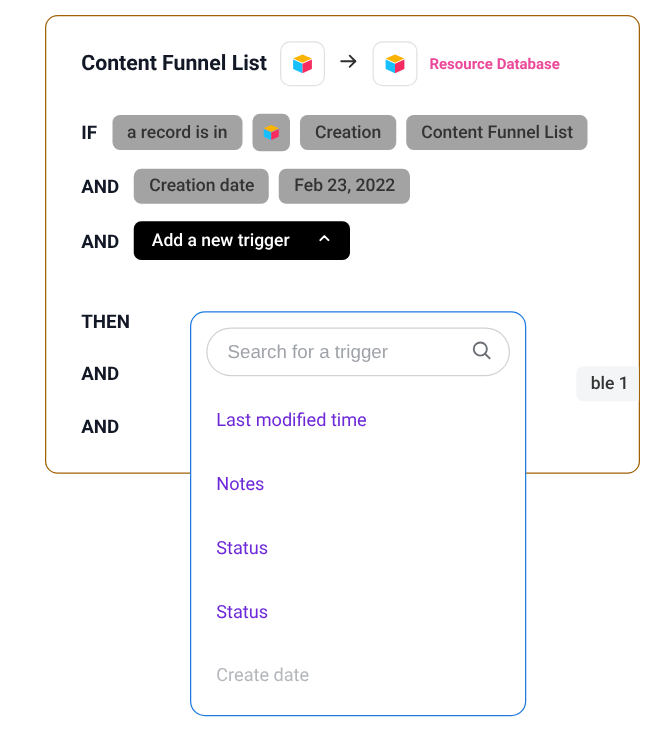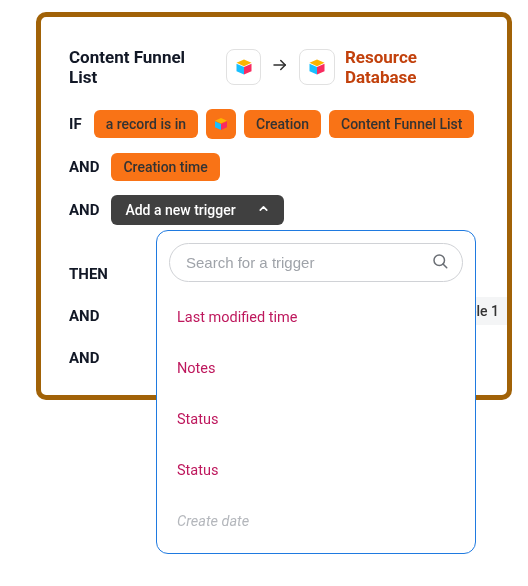--- a/index.html
+++ b/index.html
@@ -6,41 +6,41 @@
     body {
       font-family: -apple-system, BlinkMacSystemFont, "Segoe UI", Roboto, "Helvetica Neue", Arial, sans-serif;
       background: #ffffff;
       width: 528px;
       height: 586px;
       padding: 0;
       overflow: hidden;
     }
     .card {
       margin: 12px 16px 0 36px;
-      border: 5px solid #a16207;
+      border: 1px solid #a16207;
       border-radius: 10px;
-      padding: 30px 16px 24px 16px;
+      padding: 20px 16px 24px 16px;
       position: relative;
     }
     .header-row {
       display: flex;
       align-items: center;
       gap: 10px;
       margin-bottom: 22px;
       padding-left: 12px;
     }
     .header-row h1 {
       font-size: 17px;
       font-weight: 700;
       color: #121826;
     }
     .right-title {
-      font-size: 17px;
+      font-size: 12px;
       font-weight: 700;
-      color: #c2410c;
+      color: #ec4899;
     }
     .icon-box {
       width: 36px;
       height: 36px;
       border: 1px solid #e1e1e1;
       border-radius: 8px;
       display: flex;
       align-items: center;
       justify-content: center;
       background: #fff;
@@ -60,53 +60,53 @@
     .kw {
       font-size: 15px;
       font-weight: 700;
       color: #121826;
       margin-right: 4px;
     }
     .pill {
       display: inline-flex;
       align-items: center;
       gap: 6px;
-      background: #f97316;
+      background: #a3a3a3;
       border-radius: 6px;
       padding: 6px 12px;
       font-size: 14px;
       color: #333;
       font-weight: 500;
     }
     .icon-pill {
       width: 30px;
       height: 30px;
       padding: 0;
       justify-content: center;
     }
     .add-trigger-btn {
-      background: #404040;
+      background: #000000;
       color: #fff;
       padding: 7px 14px;
       border-radius: 6px;
       font-size: 14px;
       font-weight: 500;
       display: inline-flex;
       align-items: center;
       gap: 21px;
       cursor: pointer;
     }
     .chev-up {
       display: inline-block;
     }
     .dropdown {
       position: absolute;
-      top: 213px;
+      top: 236px;
       left: 115px;
-      width: 320px;
+      width: 269px;
       background: #fff;
       border: 1px solid #1f7ae0;
       border-radius: 12px;
       padding: 12px 12px 6px 12px;
       z-index: 10;
     }
     .search-wrap {
       position: relative;
       margin-bottom: 10px;
     }
@@ -123,27 +123,26 @@
     .search-icon {
       position: absolute;
       right: 14px;
       top: 50%;
       transform: translateY(-50%);
       color: #6a6e74;
     }
     .dd-item {
       padding: 17px 8px;
       font-size: 14.5px;
-      color: #be185d;
+      color: #6d28d9;
       cursor: pointer;
     }
     .dd-item.disabled {
       color: #b4b7bc;
       cursor: default;
-      font-style: italic;
     }
     .cue-right {
       position: absolute;
       top: 280px;
       right: 0;
       background: #f4f5f6;
       border-radius: 6px 0 0 6px;
       padding: 6px 8px 6px 12px;
       font-size: 14px;
       color: #333;
@@ -196,21 +195,22 @@
           <polygon points="21,8 21,17 12,21 12,12" fill="#F82B60"></polygon>
         </svg>
       </span>
     </span>
     <span class="pill">Creation</span>
     <span class="pill">Content Funnel List</span>
   </div>
 
   <div class="rule-row">
     <span class="kw">AND</span>
-    <span class="pill">Creation time</span>
+    <span class="pill">Creation date</span>
+    <span class="pill">Feb 23, 2022</span>
   </div>
 
   <div class="rule-row">
     <span class="kw">AND</span>
     <span class="add-trigger-btn">
       <span>Add a new trigger</span>
       <span class="chev-up">
         <svg width="13" height="13" viewBox="0 0 24 24" fill="none" stroke="#fff" stroke-width="3" stroke-linecap="round" stroke-linejoin="round">
           <polyline points="6 15 12 9 18 15"></polyline>
         </svg>

